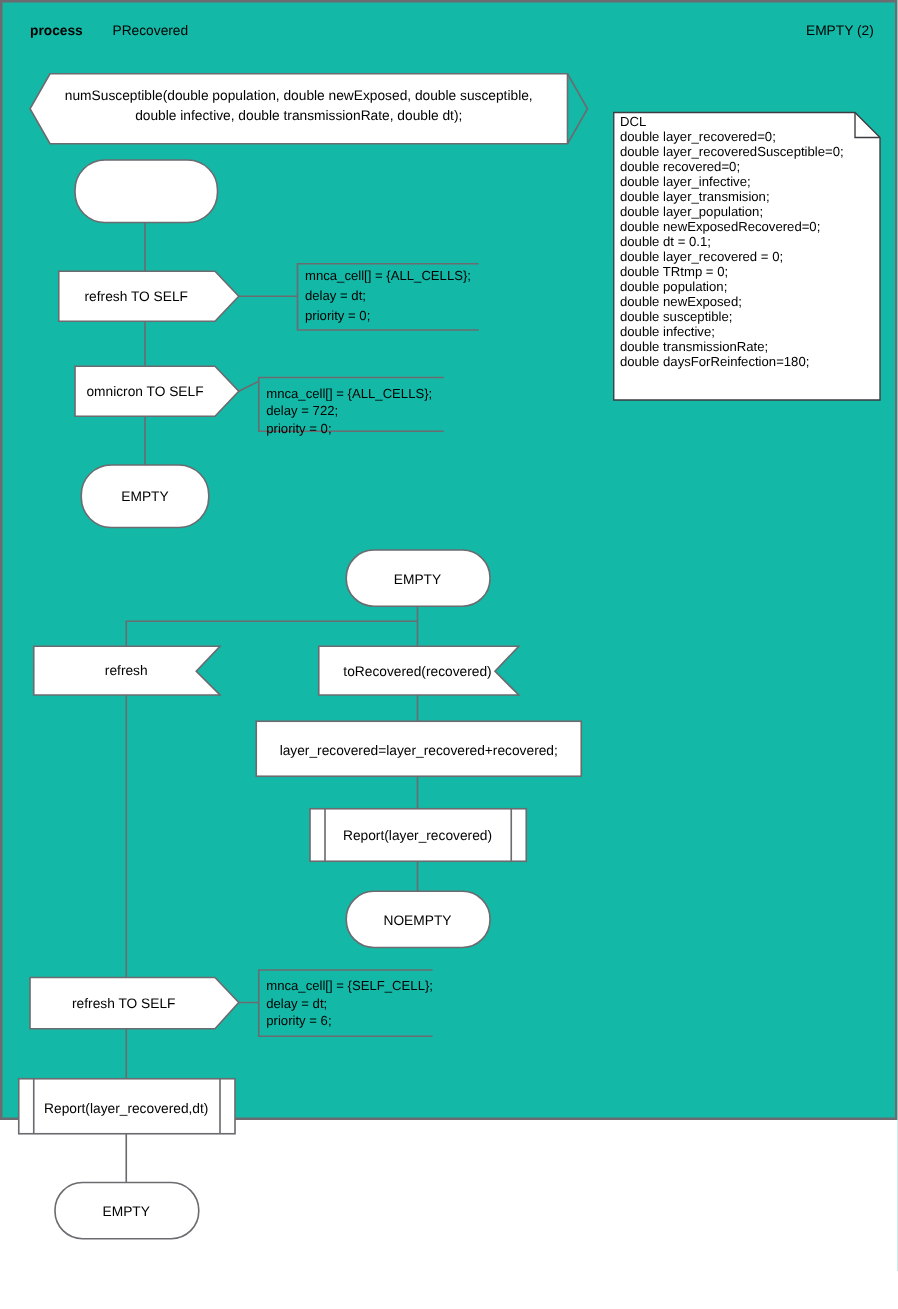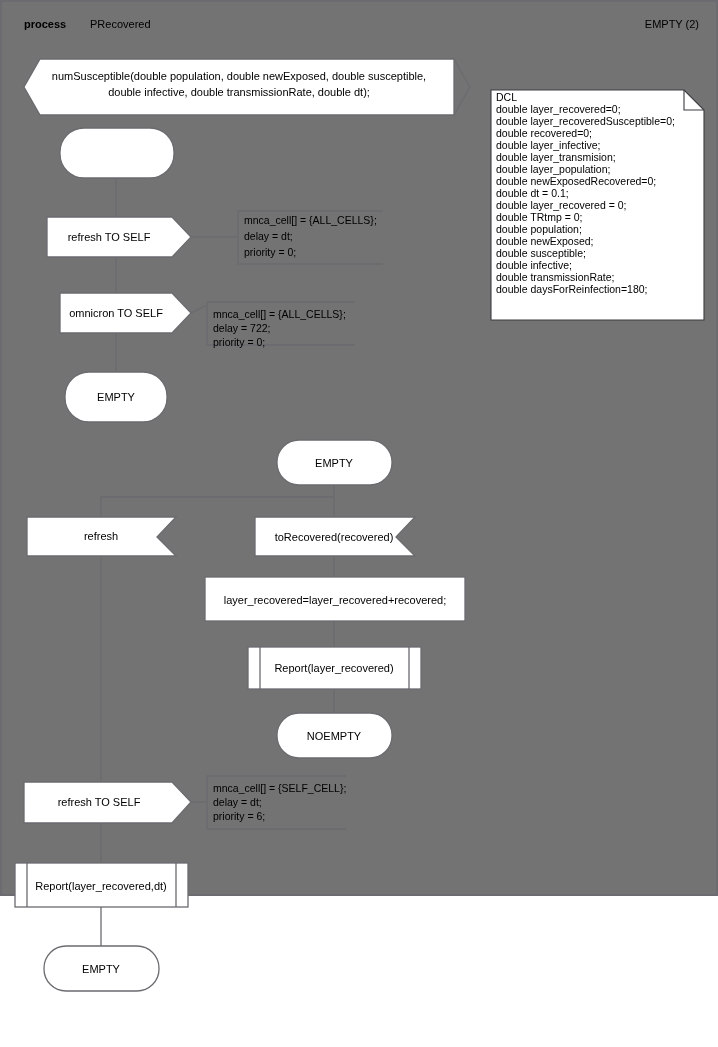--- a/index.html
+++ b/index.html
@@ -1,19 +1,19 @@
 <!DOCTYPE html>
 <html><head>
 <meta charset="utf-8">
 <style>
   html,body{margin:0;padding:0;background:#ffffff;}
   body{width:718px;height:1047px;position:relative;
        font-family:"Liberation Sans","DejaVu Sans",sans-serif;color:#000;}
   #page{position:absolute;left:0;top:0;width:718px;height:896px;
-        border:2px solid #6b6b70;box-sizing:border-box;background:#737373;}
+        border:2px solid #6b6b70;box-sizing:border-box;background:#14b8a6;}
   svg{display:block;}
   .hdr-bold{font-weight:bold;font-size:11px;}
   .hdr-reg{font-weight:normal;font-size:11px;}
   text{font-family:"Liberation Sans","DejaVu Sans",sans-serif;fill:#000;}
   .shp{fill:#ffffff;stroke:#6b6b70;stroke-width:1.3;}
   .shp-dark{fill:#ffffff;stroke:#3c3c42;stroke-width:1.1;}
   .ln{stroke:#6b6b70;stroke-width:1.3;fill:none;}
   .ln-dark{stroke:#3c3c42;stroke-width:1.1;fill:none;}
   .cmtln{stroke:#6b6b70;stroke-width:1.3;fill:none;}
   .t{font-size:11px;}

